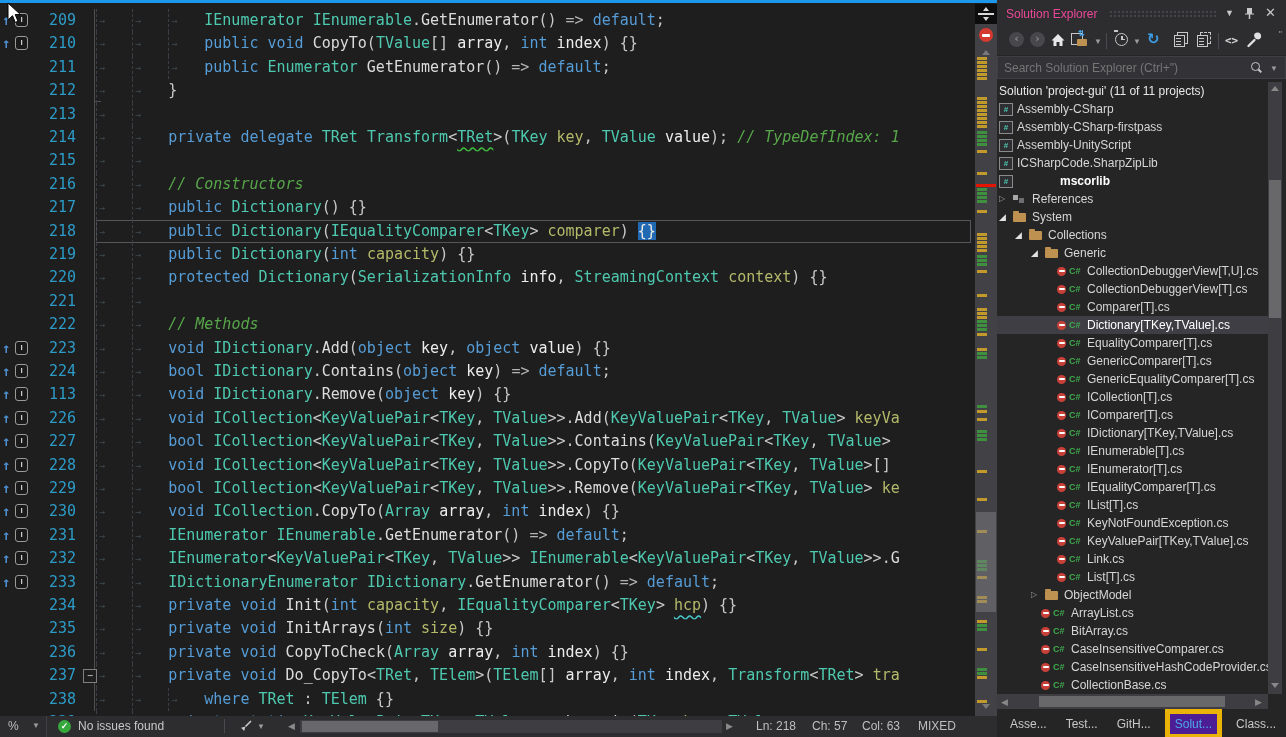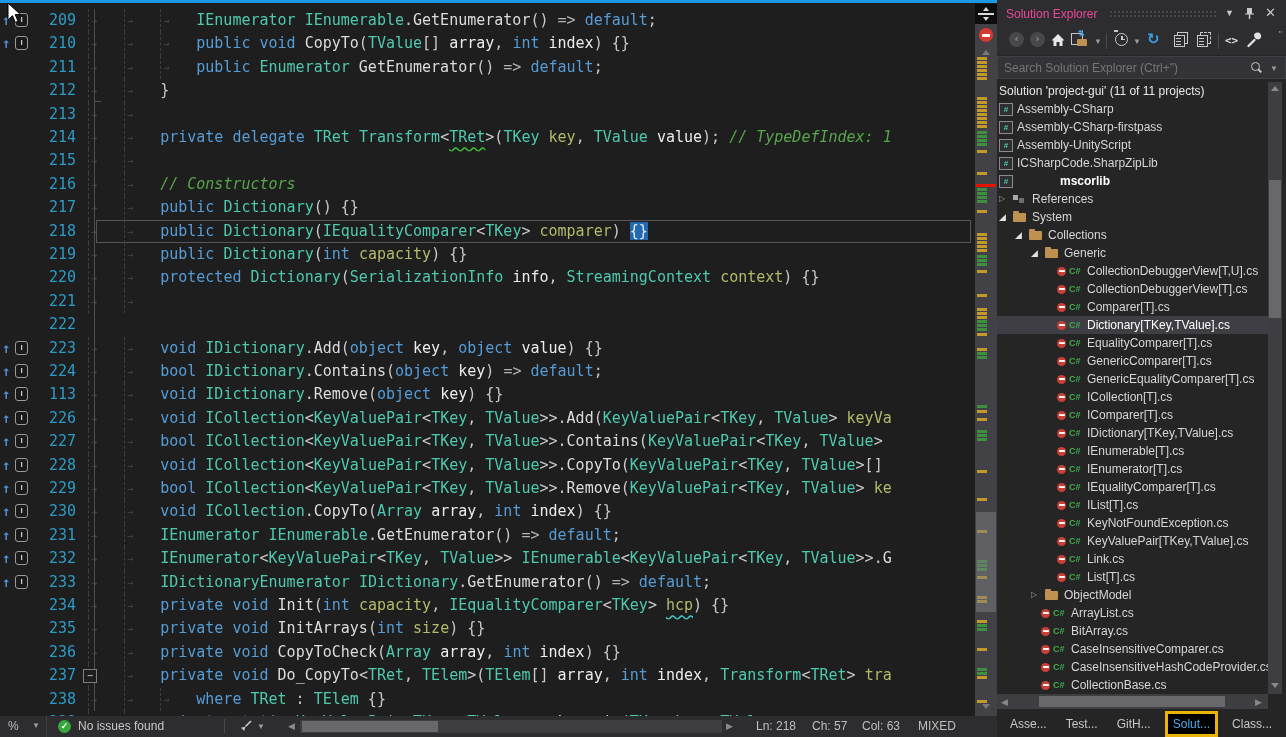--- a/index.html
+++ b/index.html
@@ -12,21 +12,21 @@
   #outline-tick{position:absolute;left:94px;top:101px;width:7px;height:1px;background:#4F4F53;}
   #code-lines{position:absolute;left:0;top:9px;width:975px;height:707px;overflow:hidden;
               font-family:"DejaVu Sans Mono",monospace;font-size:15px;}
   .code-line{position:absolute;left:0;right:0;height:23.4px;line-height:23.4px;white-space:nowrap;}
   .curline-box{position:absolute;left:96px;right:4px;top:0;height:21px;border:1px solid #55555A;}
   .ln-num{position:absolute;left:30px;width:46px;text-align:right;color:var(--c-line_number,#2D9BC7);}
   .ln-glyph{position:absolute;left:0;top:0;width:28px;height:23px;}
   .g-arrow{position:absolute;left:2px;top:0;color:#4E8FD0;font-weight:bold;font-size:14px;}
   .g-badge{position:absolute;left:15px;top:4px;width:11px;height:12px;border:1px solid #9A9A9A;border-radius:3px;
            font:bold 8px/12px "Liberation Sans",sans-serif;color:#D0D0D0;text-align:center;background:#1A1A1B;}
-  .ln-code{position:absolute;left:88px;top:0;white-space:pre;}
+  .ln-code{position:absolute;left:96px;top:0;white-space:pre;}
   .tab{display:inline-block;box-sizing:border-box;width:36.1px;height:23.4px;line-height:23.4px;
        border-left:1px dashed #3A3F45;color:#3E4A50;font-size:10px;padding-left:2px;vertical-align:top;}
   .fold-box{position:absolute;left:83px;top:5px;width:12px;height:12px;border:1px solid #7F7F7F;background:#1E1E1E;
             color:#C8C8C8;font:10px/11px "DejaVu Sans Mono",monospace;text-align:center;}
   .tk-k{color:var(--c-keyword,#569CD6);} .tk-t{color:var(--c-type,#4EC9B0);}
   .tk-c{color:var(--c-comment,#57A64A);font-style:italic;} .tk-p{color:var(--c-param,#B5BA6A);}
   .tk-m{color:#DCDCDC;} .tk-d{color:#C9C9C9;} .tk-w{color:#ECECEC;} .tk-o{color:#B4B4B4;}
   .tk-sel{background:var(--c-selection,#2169B2);color:#EAEAEA;}
   .sq-g{text-decoration:underline;text-decoration-style:wavy;text-decoration-color:#3DBE3D;text-underline-offset:4px;}
   .sq-t{text-decoration:underline;text-decoration-style:wavy;text-decoration-color:#45C8C8;text-underline-offset:4px;}
@@ -117,21 +117,21 @@
   #tree-vscroll{position:absolute;left:271px;top:82px;width:14px;height:612px;background:#3E3E42;}
   #tree-vscroll .up{position:absolute;left:3px;top:4px;border-left:4px solid transparent;border-right:4px solid transparent;border-bottom:5px solid #888;}
   #tree-vscroll .dn{position:absolute;left:3px;bottom:6px;border-left:4px solid transparent;border-right:4px solid transparent;border-top:5px solid #888;}
   #tree-vthumb{position:absolute;left:1px;top:98px;width:12px;height:138px;background:#68686B;}
   #tree-hscroll{position:absolute;left:0;top:694px;width:271px;height:15px;background:#3E3E42;}
   #tree-hscroll .lt{position:absolute;left:4px;top:3px;color:#888;font-size:9px;}
   #tree-hscroll .rt{position:absolute;right:6px;top:3px;color:#888;font-size:9px;}
   #tree-hthumb{position:absolute;left:42px;top:2px;width:186px;height:11px;background:#68686B;}
   #se-tabs{position:absolute;left:0;top:710px;width:100%;height:27px;display:flex;align-items:center;padding-left:8px;gap:9px;box-sizing:border-box;background:#252526;}
   .se-tab{color:#C8C8C8;padding:3px 5px;white-space:nowrap;}
-  .se-tab.active{color:var(--c-tab_active,#4FA8E8);border:3px solid #eab308;background:#000000;}
+  .se-tab.active{color:var(--c-tab_active,#4FA8E8);border:5px solid #eab308;background:#4c1d95;}
   #cursor{position:absolute;left:6px;top:2px;z-index:50;}
 </style>
 </head>
 <body>
 
 <div id="app">
 
   <div id="editor">
     <div id="top-accent"></div>
     <div id="outline-line"></div>
@@ -193,20 +193,21 @@
         <div class="code-line" style="top: 257.4px;">
           <div class="ln-num">220</div>
           <div class="ln-code"><span class="tab">→</span><span class="tab">→</span><span class="tk-k">protected</span><span class="tk-d"> </span><span class="tk-t">Dictionary</span><span class="tk-d">(</span><span class="tk-t">SerializationInfo</span><span class="tk-d"> </span><span class="tk-w">info</span><span class="tk-d">, </span><span class="tk-t">StreamingContext</span><span class="tk-d"> </span><span class="tk-p">context</span><span class="tk-d">) {}</span></div>
         </div>
         <div class="code-line" style="top: 280.8px;">
           <div class="ln-num">221</div>
           <div class="ln-code"><span class="tab">→</span><span class="tab">→</span></div>
         </div>
         <div class="code-line" style="top: 304.2px;">
           <div class="ln-num">222</div>
+          <div class="ln-code"><span class="tab">→</span><span class="tab">→</span><span class="tk-c">// Methods</span></div>
         </div>
         <div class="code-line" style="top: 327.6px;">
           <div class="ln-num">223</div>
           <div class="ln-glyph">
             <span class="g-arrow">↑</span>
             <span class="g-badge">I</span>
           </div>
           <div class="ln-code"><span class="tab">→</span><span class="tab">→</span><span class="tk-k">void</span><span class="tk-d"> </span><span class="tk-t">IDictionary</span><span class="tk-d">.</span><span class="tk-m">Add</span><span class="tk-d">(</span><span class="tk-k">object</span><span class="tk-d"> </span><span class="tk-w">key</span><span class="tk-d">, </span><span class="tk-k">object</span><span class="tk-d"> </span><span class="tk-w">value</span><span class="tk-d">) {}</span></div>
         </div>
         <div class="code-line" style="top: 351px;">

